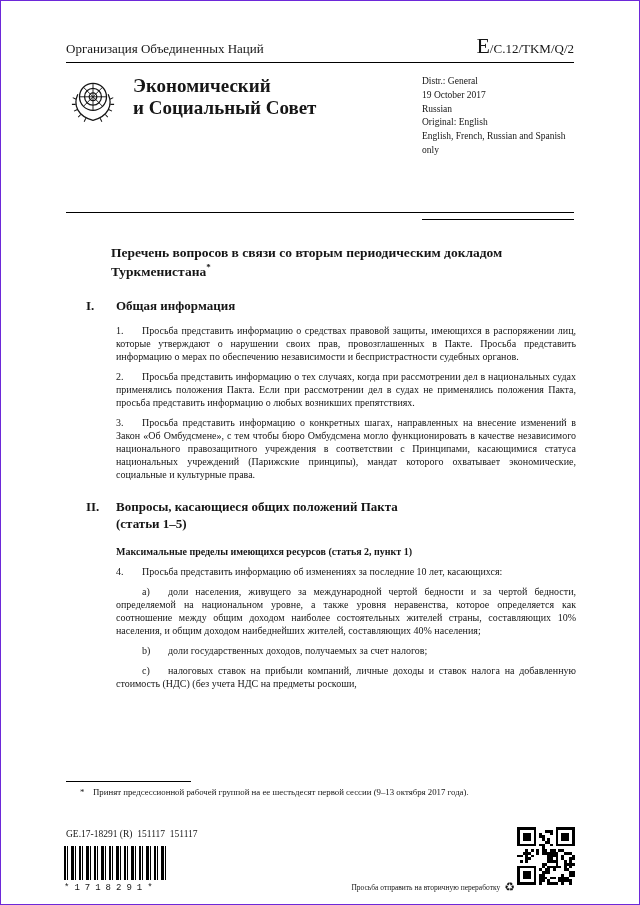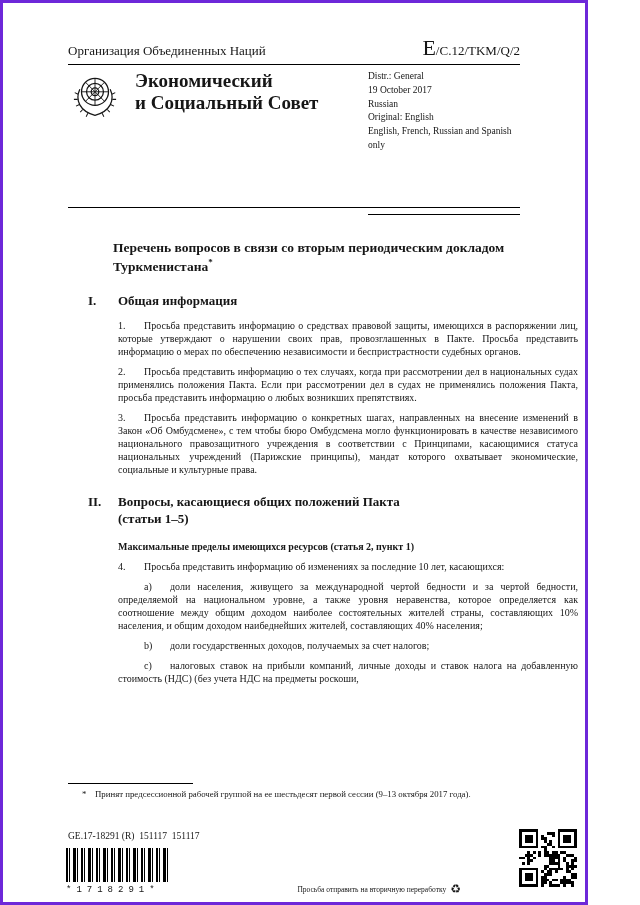--- a/index.html
+++ b/index.html
@@ -1,37 +1,37 @@
 <!DOCTYPE html>
 <html><head>
 <meta charset="utf-8">
 <style>
   html,body{margin:0;padding:0;background:#ffffff;}
   .page{
     position:relative;
-    width:588px;height:905px;
+    width:640px;height:905px;
     box-sizing:border-box;
     background:#ffffff;
-    border:3px solid #6d28d9;
+    border:1px solid #6d28d9;
     color:#161616;
     font-family:"Liberation Serif", serif;
     padding:34px 65px 0 65px;
     overflow:hidden;
   }
   
   .header-row{
     display:flex;justify-content:space-between;align-items:flex-end;
     border-bottom:1px solid #000;padding-bottom:5px;
   }
   .org-name{font-size:13px;}
   .doc-symbol{white-space:nowrap;}
   .sym-letter{font-size:22px;line-height:1;}
   .sym-rest{font-size:13px;}
   
-  .masthead{display:flex;margin-top:2px;min-height:140px;border-bottom:1.5px solid #000;}
+  .masthead{display:flex;margin-top:9px;min-height:140px;border-bottom:1.5px solid #000;}
   .emblem{width:54px;flex-shrink:0;margin-right:13px;padding-top:2px;}
   .council{font-weight:bold;font-size:19px;line-height:1.18;padding-top:3px;flex:1;}
   .meta{width:152px;flex-shrink:0;font-size:9.5px;line-height:1.45;padding-top:3px;}
   .short-rule{height:1px;background:#000;width:152px;margin-left:auto;margin-top:6px;}
   
   .committee{font-weight:bold;font-size:10.5px;line-height:1.35;margin-top:10px;}
   
   .doc-title{font-weight:bold;font-size:13.5px;line-height:1.3;margin:24px 0 0 45px;width:458px;}
   .doc-title sup{font-size:9px;}
   

